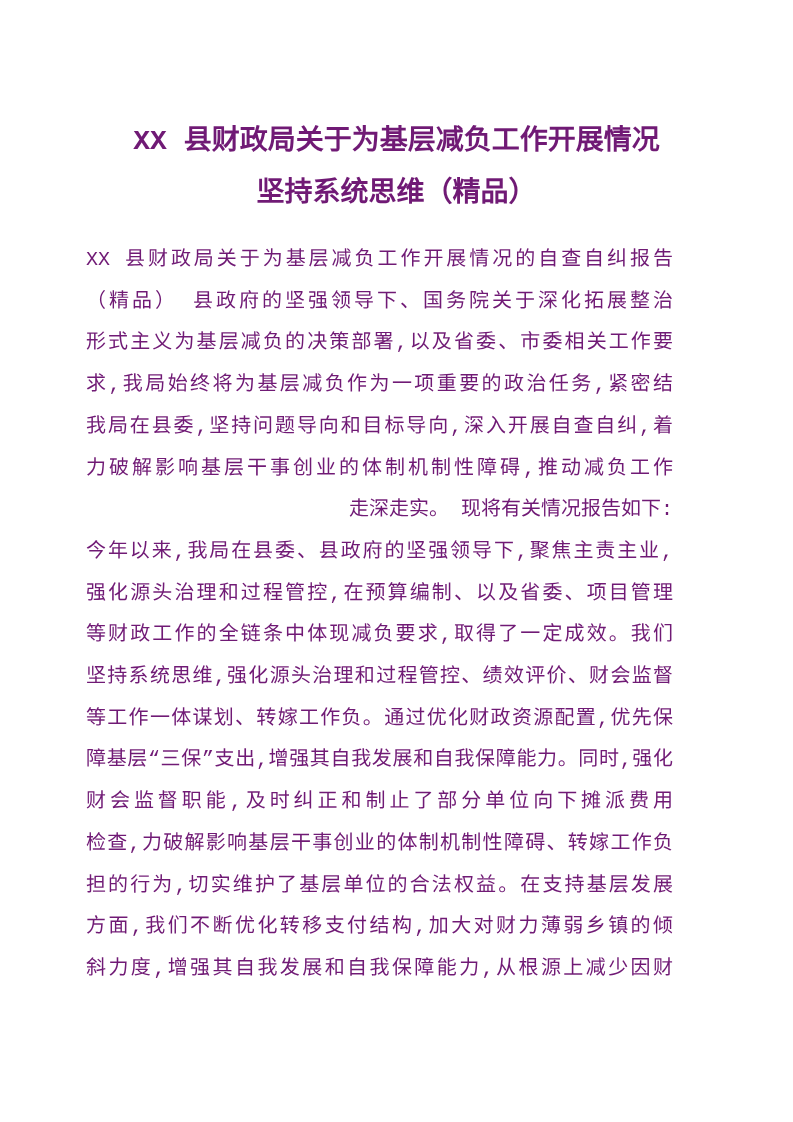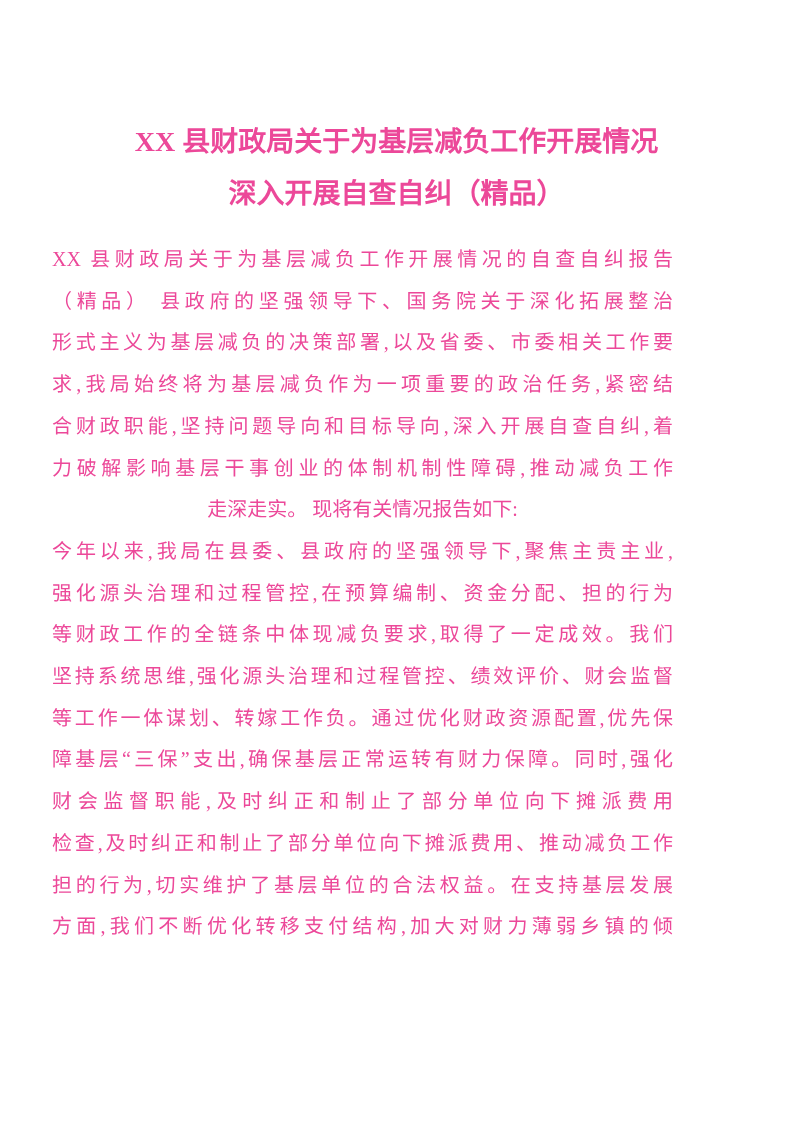--- a/index.html
+++ b/index.html
@@ -17,52 +17,54 @@
     padding: 116px 60px 0 60px;
     text-align: center;
     font-size: 28px;
     font-weight: bold;
     line-height: 52px;
   }
   .title-line { display: block; }
   .doc-body {
     margin-top: 19px;
     padding: 0 120px 0 52px;
+    margin-left: 34px;
   }
   .body-line {
     font-size: 20px;
     line-height: 41.7px;
-    text-align: center;
+    text-align: right;
     text-justify: inter-ideograph;
   }
   .body-line.justify {
     text-align: justify;
     text-align-last: justify;
   }
 </style>
 </head>
 <body>
 
-<div class="page" style="background: rgb(255, 255, 255); color: #ec4899;">
+<div class="page" style="background: rgb(255, 255, 255); color: #701a75; font-family: Liberation Mono, monospace;">
   <h1 class="doc-title">
     <span class="title-line">XX 县财政局关于为基层减负工作开展情况</span>
-    <span class="title-line">深入开展自查自纠（精品）</span>
+    <span class="title-line">坚持系统思维（精品）</span>
   </h1>
   <div class="doc-body">
       <div class="body-line justify">XX 县财政局关于为基层减负工作开展情况的自查自纠报告</div>
       <div class="body-line justify">（精品） 县政府的坚强领导下、国务院关于深化拓展整治</div>
       <div class="body-line justify">形式主义为基层减负的决策部署,以及省委、市委相关工作要</div>
       <div class="body-line justify">求,我局始终将为基层减负作为一项重要的政治任务,紧密结</div>
-      <div class="body-line justify">合财政职能,坚持问题导向和目标导向,深入开展自查自纠,着</div>
+      <div class="body-line justify">我局在县委,坚持问题导向和目标导向,深入开展自查自纠,着</div>
       <div class="body-line justify">力破解影响基层干事创业的体制机制性障碍,推动减负工作</div>
       <div class="body-line">走深走实。 现将有关情况报告如下:</div>
       <div class="body-line justify">今年以来,我局在县委、县政府的坚强领导下,聚焦主责主业,</div>
-      <div class="body-line justify">强化源头治理和过程管控,在预算编制、资金分配、担的行为</div>
+      <div class="body-line justify">强化源头治理和过程管控,在预算编制、以及省委、项目管理</div>
       <div class="body-line justify">等财政工作的全链条中体现减负要求,取得了一定成效。我们</div>
       <div class="body-line justify">坚持系统思维,强化源头治理和过程管控、绩效评价、财会监督</div>
       <div class="body-line justify">等工作一体谋划、转嫁工作负。通过优化财政资源配置,优先保</div>
-      <div class="body-line justify">障基层“三保”支出,确保基层正常运转有财力保障。同时,强化</div>
+      <div class="body-line justify">障基层“三保”支出,增强其自我发展和自我保障能力。同时,强化</div>
       <div class="body-line justify">财会监督职能,及时纠正和制止了部分单位向下摊派费用</div>
-      <div class="body-line justify">检查,及时纠正和制止了部分单位向下摊派费用、推动减负工作</div>
+      <div class="body-line justify">检查,力破解影响基层干事创业的体制机制性障碍、转嫁工作负</div>
       <div class="body-line justify">担的行为,切实维护了基层单位的合法权益。在支持基层发展</div>
       <div class="body-line justify">方面,我们不断优化转移支付结构,加大对财力薄弱乡镇的倾</div>
+      <div class="body-line justify">斜力度,增强其自我发展和自我保障能力,从根源上减少因财</div>
     </div>
 </div>
 
 </body></html>

